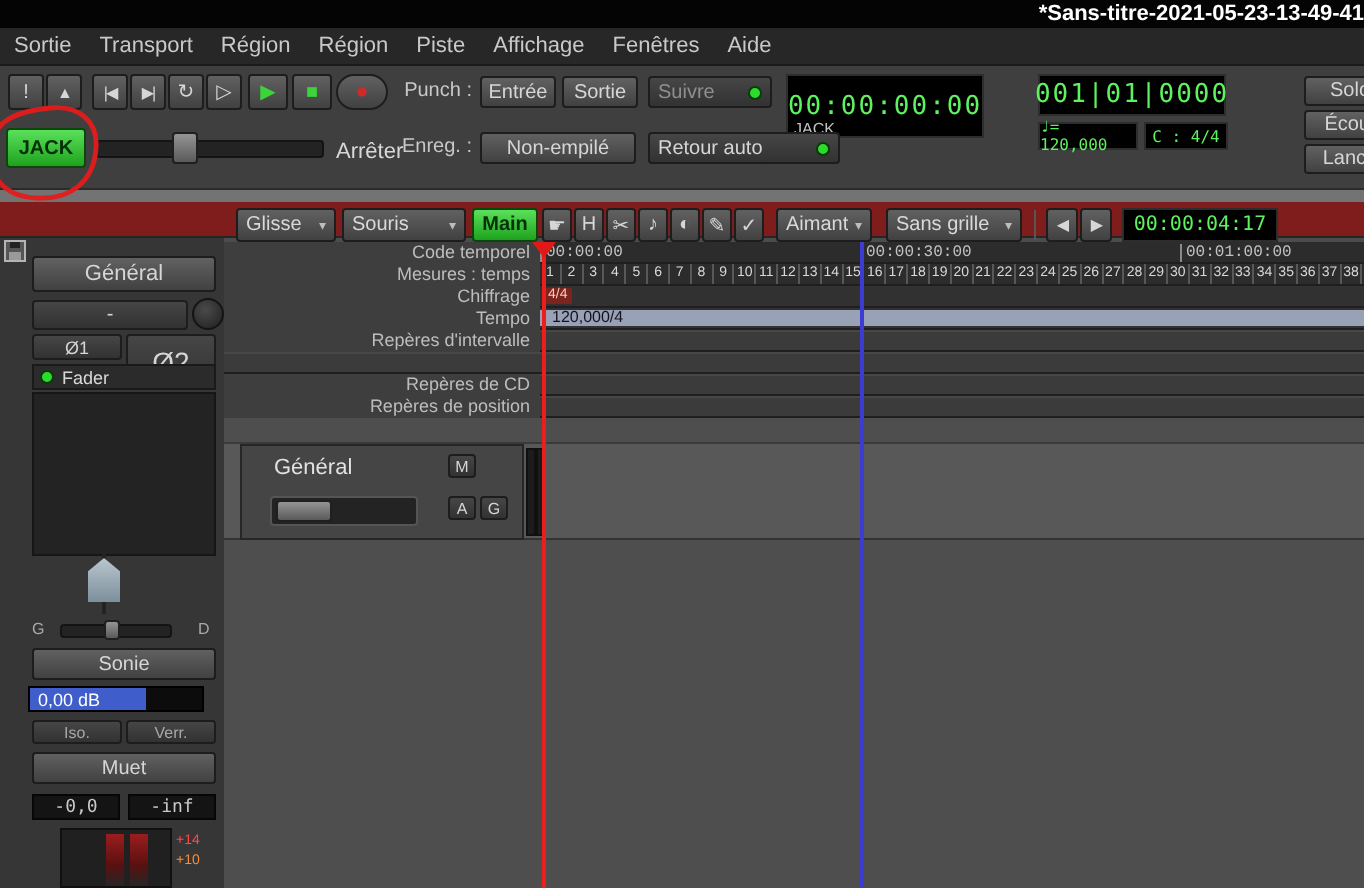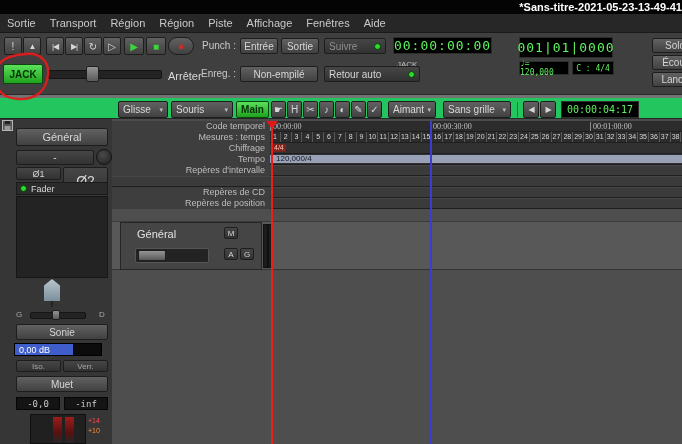--- a/index.html
+++ b/index.html
@@ -10,22 +10,22 @@
 
   
   .titlebar{left:0;top:0;width:682px;height:14px;background:#040404;color:#fff;
             font-size:11px;line-height:14px;font-weight:bold;text-align:right}
   .menubar{left:0;top:14px;width:682px;height:19px;background:#272727;border-bottom:1px solid #1a1a1a;
            display:flex;align-items:center}
   .menu-item{color:#c9c9c9;font-size:11px;padding:0 7px;line-height:19px}
 
   
   .transport{left:0;top:33px;width:682px;height:62px;background:#3f3f3f;border-bottom:1px solid #2b2b2b}
-  .toolbar2{left:0;top:95px;width:682px;height:24px;background:#22c55e;
-            border-top:3px solid #737373;border-bottom:1px solid #262626}
+  .toolbar2{left:0;top:95px;width:682px;height:24px;background:#7f1d1d;
+            border-top:6px solid #737373;border-bottom:1px solid #262626}
 
   .btn{background:linear-gradient(#616161,#414141);border:1px solid #1d1d1d;border-radius:2px;
        color:#d6d6d6;font-size:10px;display:flex;align-items:center;justify-content:center;box-sizing:border-box}
   .btn.small-ico{font-size:8px;letter-spacing:-1px}
   .btn.dark{background:linear-gradient(#464646,#323232)}
   .green-btn{background:linear-gradient(#5ae05a,#1fa31f);border:1px solid #0b470b;color:#063006;font-weight:bold}
   .disabled{color:#8f8f8f}
   .icon-green{color:#3bd43b}
   .icon-red{color:#cf2a2a;font-size:11px}
   .led{width:5px;height:5px;border-radius:50%;background:#2be22b;background:#2ddb2d;border:1px solid #0a3a0a;flex:0 0 auto}
@@ -55,21 +55,21 @@
 
   
   .rulers{left:112px;top:2px;width:570px;height:88px;background:#3e3e3e}
   .ruler-row{display:flex;height:11px}
   .ruler-label{width:158px;color:#bdbdbd;font-size:9px;line-height:11px;text-align:right;
                padding-right:5px;box-sizing:border-box;white-space:nowrap;overflow:hidden}
   .ruler-content{flex:1;position:relative;border-bottom:1px solid #1f1f1f;box-sizing:border-box;overflow:hidden}
   .rc-dark{background:#2c2c2c}
   .rc-mid{background:#313131}
   .rc-plain{background:#3b3b3b;border-top:1px solid #474747}
-  .tc-mark{position:absolute;top:1px;color:#c2c2c2;font-family:Liberation Serif, serif;
+  .tc-mark{position:absolute;top:1px;color:#c2c2c2;font-family:Liberation Mono, monospace;
            font-size:8px;white-space:nowrap;display:flex;}
   .tick{display:inline-block;width:1px;height:9px;background:#8a8a8a;margin-right:2px}
   .rc-bars{display:flex}
   .barcell{flex:0 0 10.84px;box-sizing:border-box;border-right:1px solid #585858;color:#d9d9d9;
            font-size:7px;line-height:10px;text-align:center;overflow:hidden}
   .sig-tag{position:absolute;left:2px;top:1px;background:#7c251e;color:#ffc9ba;font-size:7px;
            line-height:8px;padding:0 2px;border-radius:1px}
   .tempo-strip{position:absolute;left:0;top:1px;right:0;height:8px;background:#99a1b6;
                color:#14141e;font-size:8px;line-height:8px;padding-left:6px}
 
@@ -119,21 +119,21 @@
     <div class="abs btn icon-red" style="left:168px;top:4px;width:26px;height:18px;border-radius:9px">●</div>
 
     <div class="abs lbl" style="left:198px;top:7px;width:38px;text-align:right">Punch :</div>
     <div class="abs btn" style="left:240px;top:5px;width:38px;height:16px">Entrée</div>
     <div class="abs btn" style="left:281px;top:5px;width:38px;height:16px">Sortie</div>
     <div class="abs btn dark spread" style="left:324px;top:5px;width:62px;height:16px">
       <span class="disabled" style="font-size:10px">Suivre</span>
       <span class="led"></span>
     </div>
 
-    <div class="abs clock big" style="left:393px;top:4px;width:99px;height:17px">00:00:00:00</div>
+    <div class="abs clock big" style="left:393px;top:4px;width:99px;height:32px">00:00:00:00</div>
     <div class="abs" style="left:397px;top:27px;font-size:8px;color:#c0c0c0">JACK</div>
     <div class="abs clock big" style="left:519px;top:4px;width:94px;height:21px">001|01|0000</div>
 
     <div class="abs btn" style="left:652px;top:5px;width:46px;height:15px">Solo</div>
     <div class="abs btn" style="left:652px;top:22px;width:46px;height:15px">Écout</div>
     <div class="abs btn" style="left:652px;top:39px;width:46px;height:15px">Lance</div>
 
     <div class="abs btn green-btn" style="left:3px;top:31px;width:40px;height:20px;font-size:10px">JACK</div>
     <div class="abs groove" style="left:48px;top:37px;width:114px;height:9px"></div>
     <div class="abs handle" style="left:86px;top:33px;width:13px;height:16px"></div>

